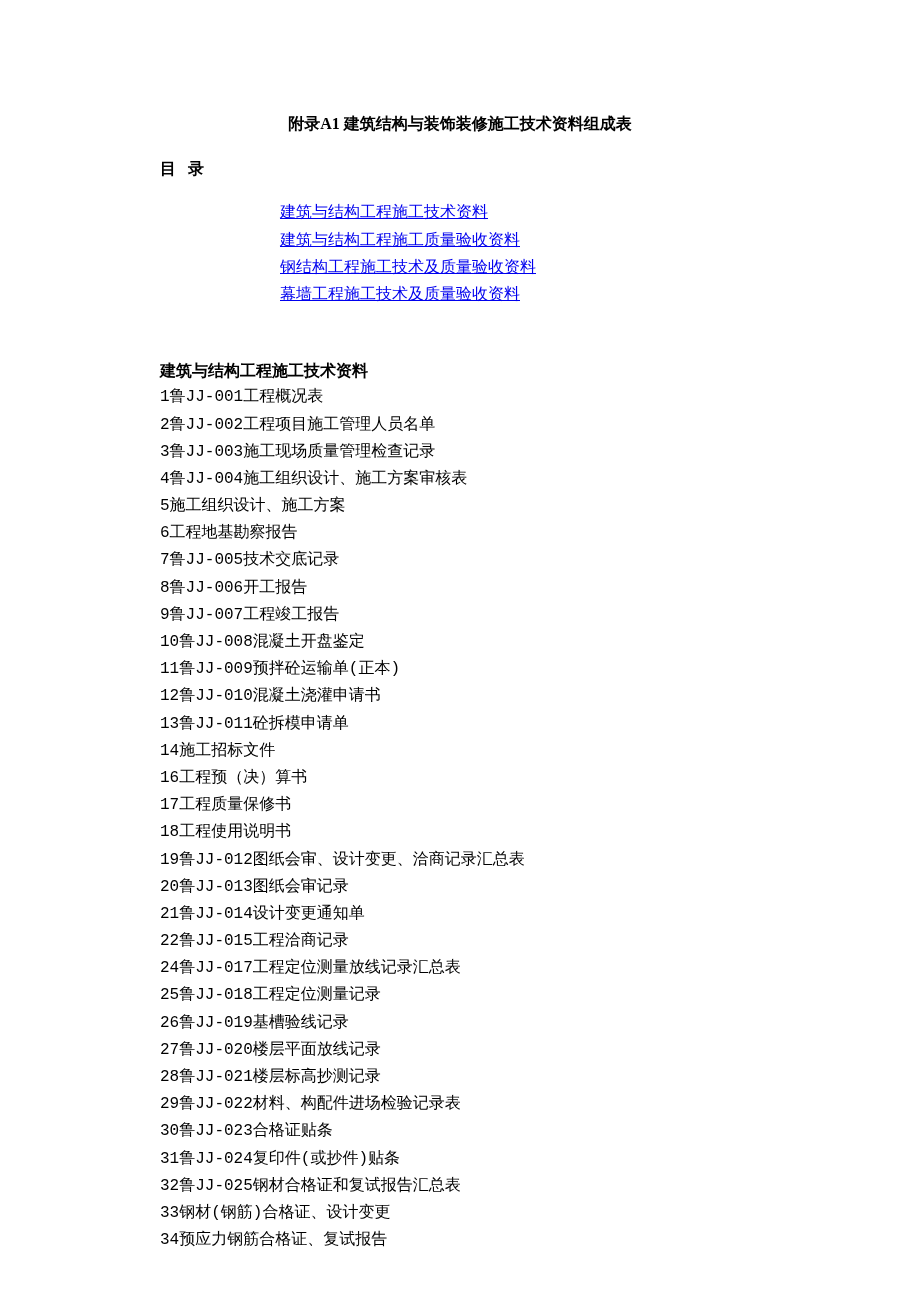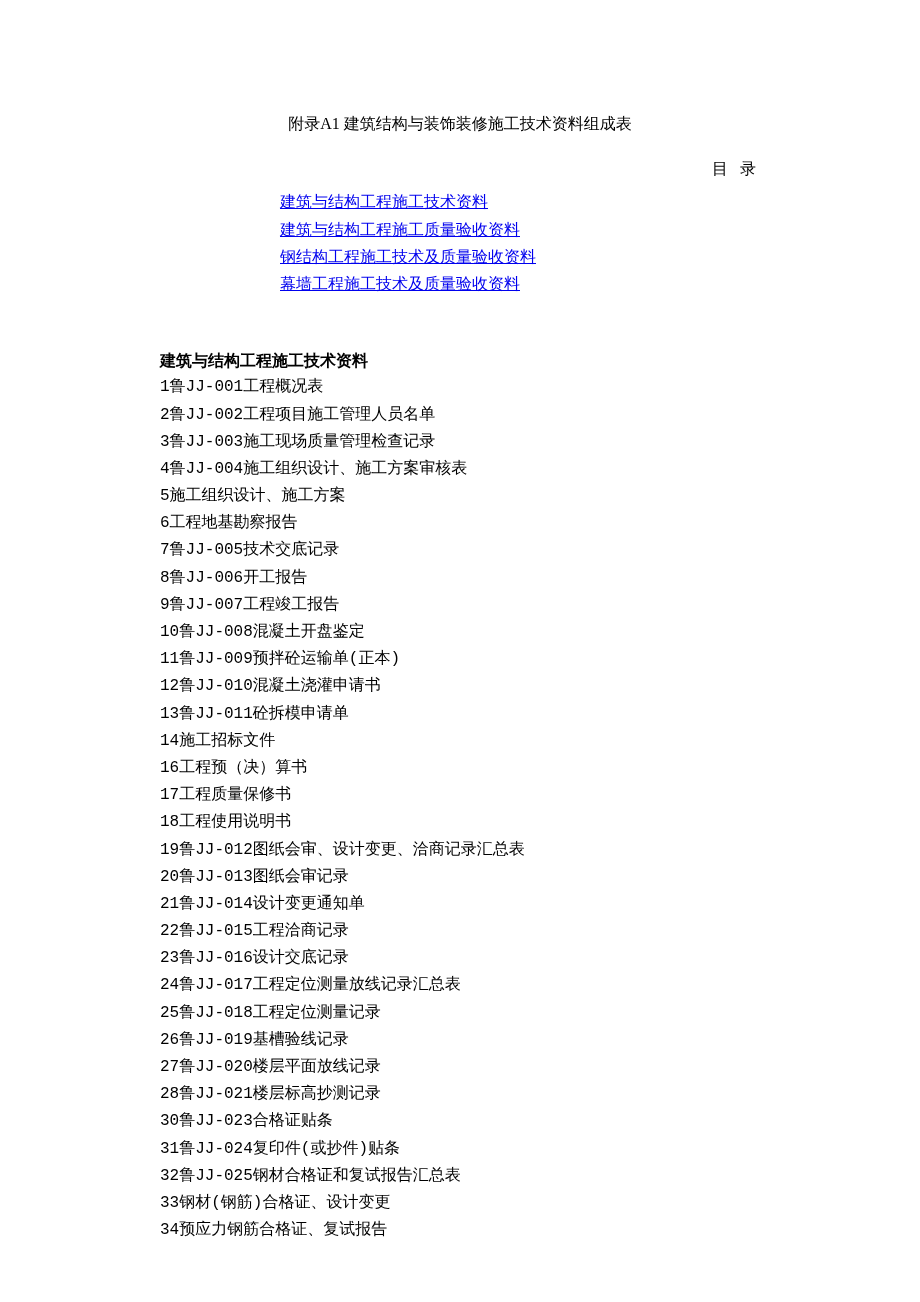--- a/index.html
+++ b/index.html
@@ -7,29 +7,29 @@
       font-size: 16px;
       line-height: 1.7;
       color: #000;
       background: #fff;
       margin: 0;
       padding: 110px 160px 40px 160px;
       width: 920px;
       box-sizing: border-box;
     }
     .title {
-      font-weight: normal;
+      font-weight: bold;
       text-align: center;
       margin-bottom: 18px;
     }
     .toc-header {
-      font-weight: normal;
-      text-align: right;
+      font-weight: bold;
+      text-align: left;
       letter-spacing: 4px;
-      margin-bottom: 6px;
+      margin-bottom: 16px;
     }
     .toc {
       text-align: left;
       margin-left: 120px;
       margin-bottom: 50px;
     }
     .toc a {
       color: #0000ee;
       text-decoration: underline;
     }
@@ -77,25 +77,25 @@
   <div>12鲁JJ-010混凝土浇灌申请书</div>
   <div>13鲁JJ-011砼拆模申请单</div>
   <div>14施工招标文件</div>
   <div>16工程预（决）算书</div>
   <div>17工程质量保修书</div>
   <div>18工程使用说明书</div>
   <div>19鲁JJ-012图纸会审、设计变更、洽商记录汇总表</div>
   <div>20鲁JJ-013图纸会审记录</div>
   <div>21鲁JJ-014设计变更通知单</div>
   <div>22鲁JJ-015工程洽商记录</div>
-  <div>23鲁JJ-016设计交底记录</div>
   <div>24鲁JJ-017工程定位测量放线记录汇总表</div>
   <div>25鲁JJ-018工程定位测量记录</div>
   <div>26鲁JJ-019基槽验线记录</div>
   <div>27鲁JJ-020楼层平面放线记录</div>
   <div>28鲁JJ-021楼层标高抄测记录</div>
+  <div>29鲁JJ-022材料、构配件进场检验记录表</div>
   <div>30鲁JJ-023合格证贴条</div>
   <div>31鲁JJ-024复印件(或抄件)贴条</div>
   <div>32鲁JJ-025钢材合格证和复试报告汇总表</div>
   <div>33钢材(钢筋)合格证、设计变更</div>
   <div>34预应力钢筋合格证、复试报告</div>
 
 </div>
 
 </body></html>

